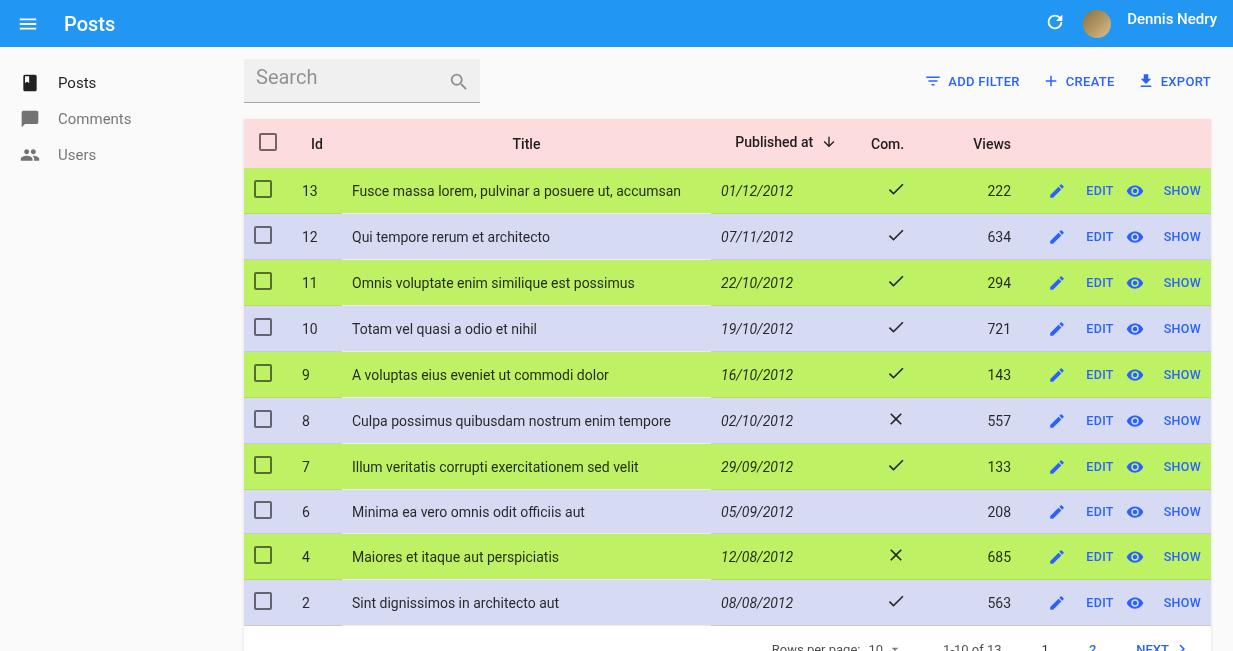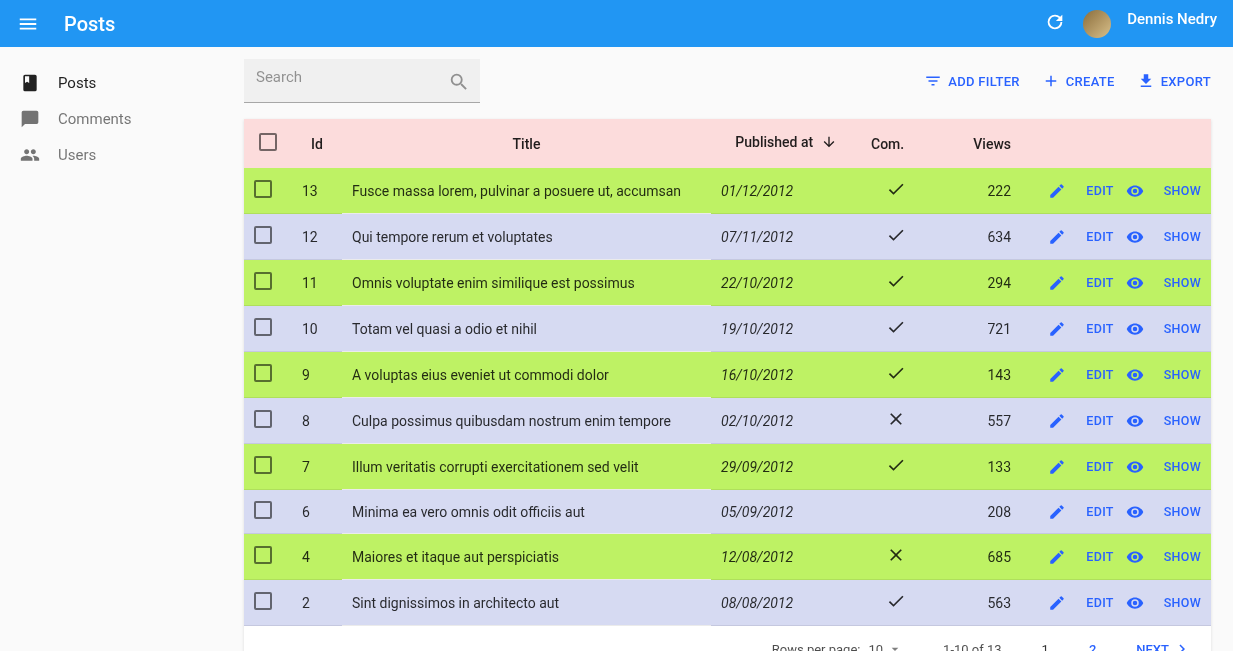--- a/index.html
+++ b/index.html
@@ -15,21 +15,21 @@
 
 .layout { display: flex; }
 .sidebar { width: 244px; padding-top: 18px; }
 .side-item { display: flex; align-items: center; height: 36px; padding: 0 20px; gap: 18px; color: rgba(0,0,0,0.54); cursor: pointer; font-size: 15px; }
 .side-item.active { color: rgba(0,0,0,0.87); }
 .side-item .icon { width: 20px; height: 20px; display:flex; align-items:center; justify-content:center; }
 
 .main { flex: 1; padding: 12px 22px 20px 0; }
 .toolbar { display: flex; align-items: center; margin-bottom: 16px; }
 .search { position: relative; width: 236px; }
-.search input { width: 100%; height: 44px; border: none; border-bottom: 1px solid rgba(0,0,0,0.3); background: #f0f0f0; padding: 0 40px 8px 12px; font-size: 15px; color: rgba(0,0,0,0.87); outline:none; }
+.search input { width: 100%; height: 44px; border: none; border-bottom: 1px solid rgba(0,0,0,0.3); background: #f0f0f0; padding: 0 40px 8px 12px; font-size: 20px; color: rgba(0,0,0,0.87); outline:none; }
 .search input::placeholder { color: rgba(0,0,0,0.4); }
 .search .sicon { position: absolute; right: 10px; top: 12px; color: rgba(0,0,0,0.4); }
 .tb-actions { margin-left: auto; display: flex; gap: 22px; align-items: center; }
 .tb-btn { display: flex; align-items: center; gap: 6px; color: #2962ff; font-weight: 500; font-size: 13px; letter-spacing: 0.3px; cursor: pointer; }
 .tb-btn .ic { width:18px; height:18px; display:flex; align-items:center; justify-content:center; }
 
 .card { background: #fff; box-shadow: 0 1px 3px rgba(0,0,0,0.12); }
 table { width: 100%; border-collapse: collapse; }
 thead tr { background: #fcdcdc; }
 th { text-align: center; font-weight: 500; font-size: 14px; color: rgba(0,0,0,0.87); padding: 14px 10px; }
@@ -186,21 +186,21 @@
                       </svg>
                     </span>
                     <span>SHOW</span>
                   </span>
                 </div>
               </td>
             </tr>
             <tr>
               <td><span class="chk"></span></td>
               <td>12</td>
-              <td class="title-cell">Qui tempore rerum et voluptates</td>
+              <td class="title-cell">Qui tempore rerum et architecto</td>
               <td class="date">07/11/2012</td>
               <td class="com"><span><svg width="20" height="20" viewBox="0 0 24 24">
                     <path d="M9 16.17L4.83 12l-1.42 1.41L9 19 21 7l-1.41-1.41z"></path>
                   </svg></span></td>
               <td class="num">634</td>
               <td>
                 <div class="row-actions">
                   <span class="row-btn">
                     <span class="ic">
                       <svg width="18" height="18" viewBox="0 0 24 24">

